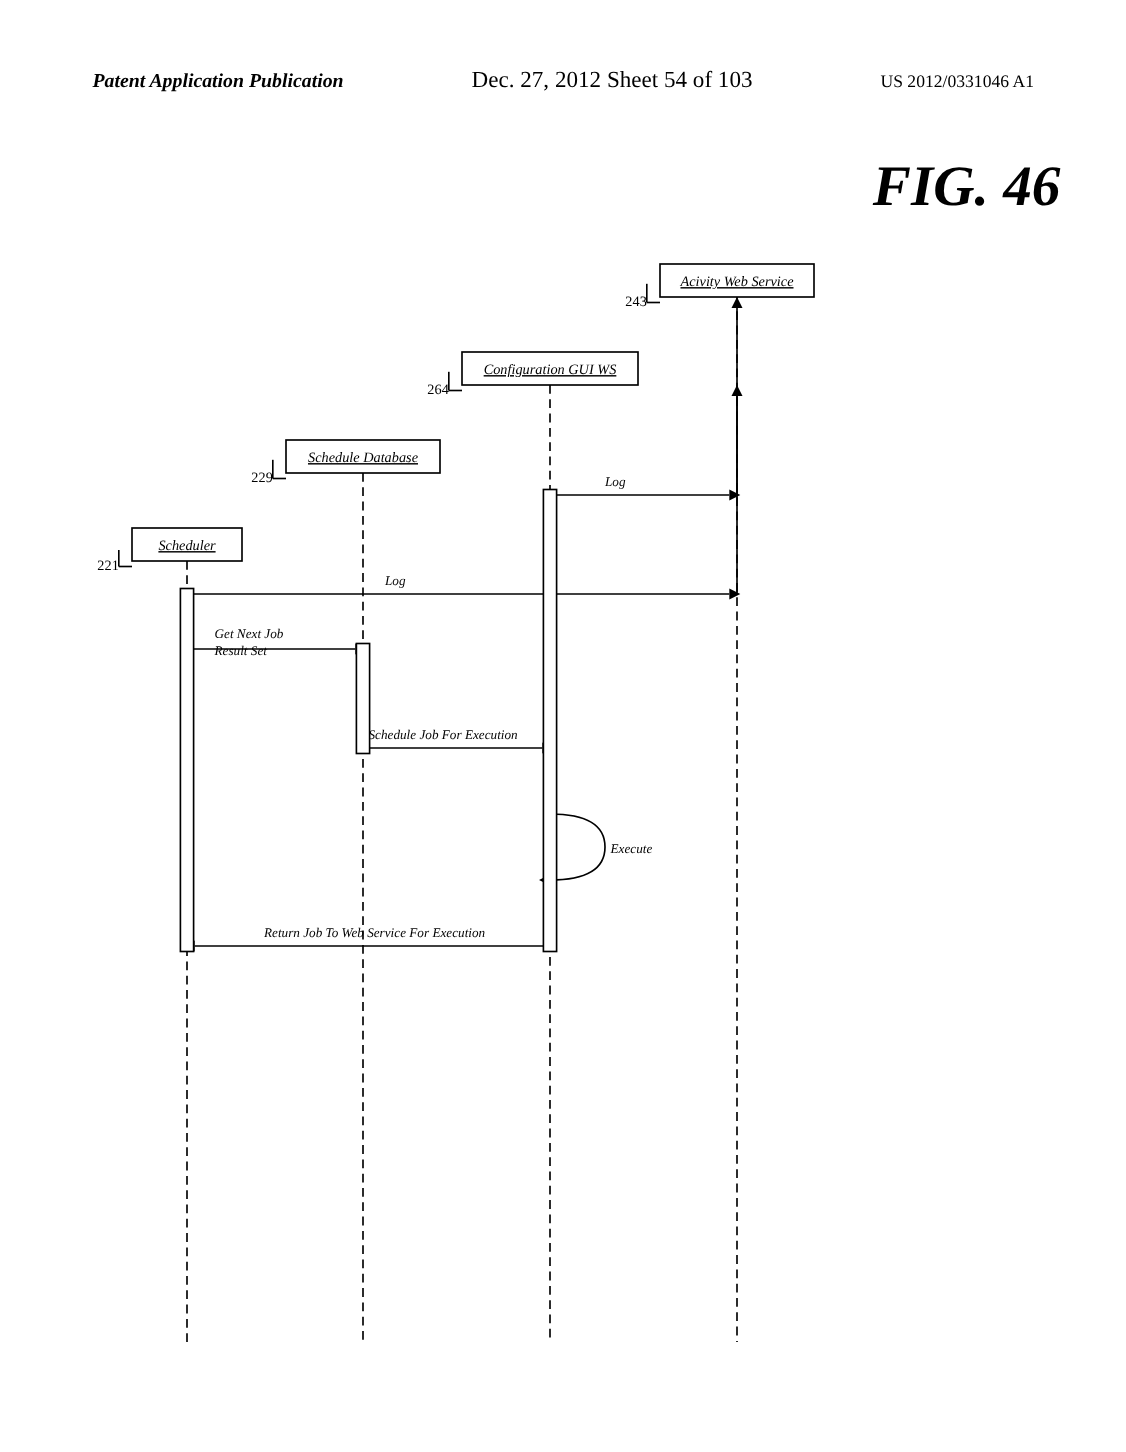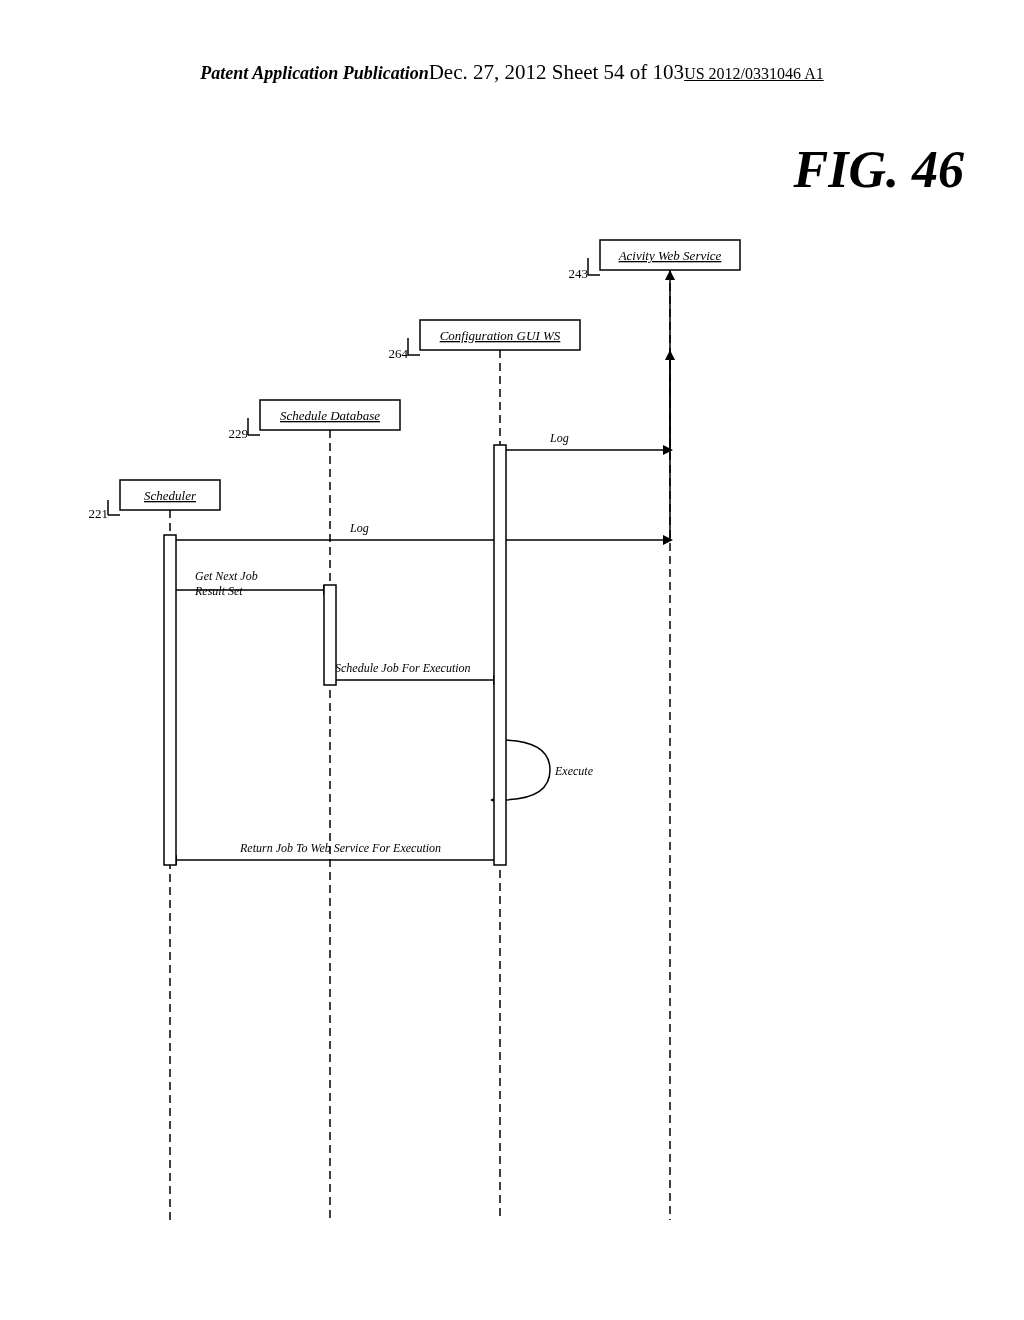--- a/index.html
+++ b/index.html
@@ -12,35 +12,34 @@
       overflow: hidden;
     }
 
     
     .header {
       position: absolute;
       top: 60px;
       left: 0;
       right: 0;
       display: flex;
-      justify-content: center;
+      justify-content: space-between;
       align-items: baseline;
-      padding: 0 60px;
+      padding: 0 84px;
     }
     .header-left {
       font-size: 18px;
       font-weight: bold;
       font-style: italic;
     }
     .header-center {
       font-size: 21px;
     }
     .header-right {
       font-size: 16px;
-      text-decoration: underline;
     }
 
     
     .fig-label {
       position: absolute;
       top: 140px;
       right: 60px;
       font-size: 52px;
       font-style: italic;
       font-weight: bold;

